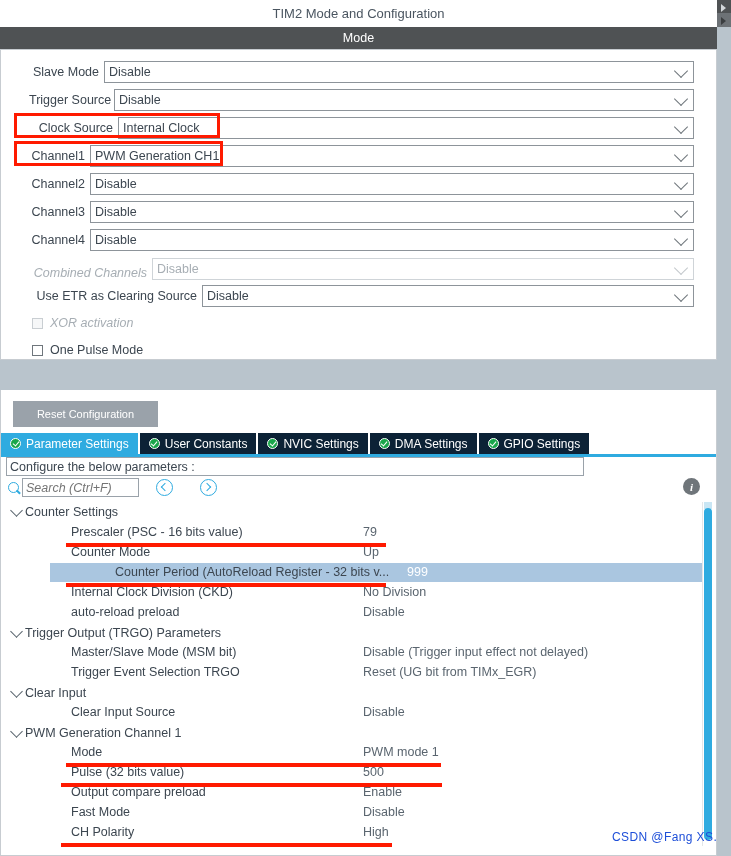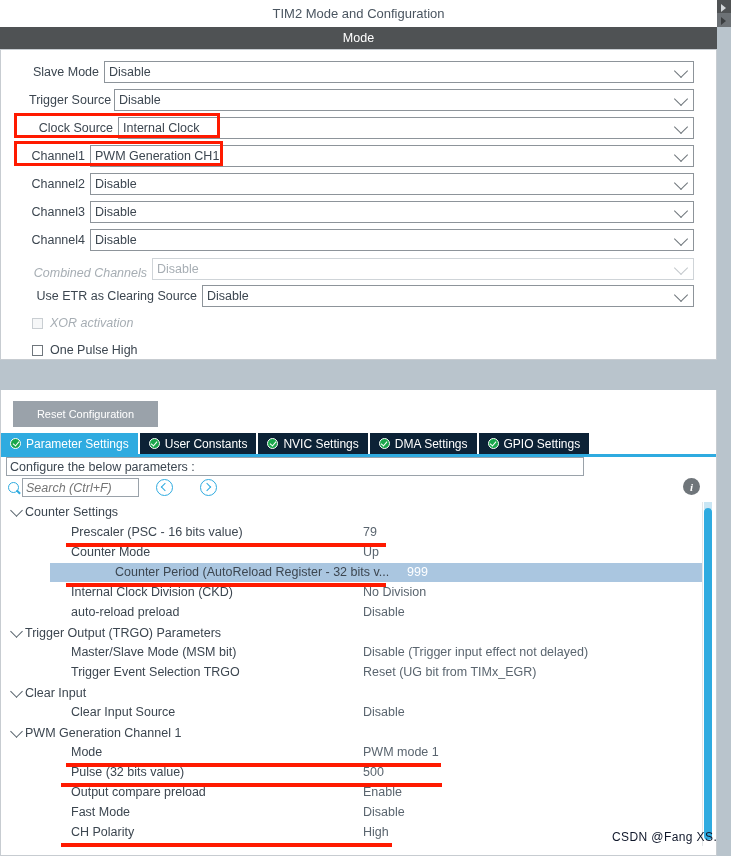--- a/index.html
+++ b/index.html
@@ -182,21 +182,21 @@
     position:absolute;right:3px;top:112px;width:10px;height:344px;background:#ffffff;
     border-left:1px solid #e3e6e8;
   }
   .tree-sb .thumb{
     position:absolute;left:1px;top:6px;width:8px;height:332px;background:#2fabe0;
     border-radius:4px;
   }
   .tree-sb .nub{position:absolute;left:1px;top:0;width:8px;height:7px;background:#c9e6f4;}
 
   .watermark{
-    position:absolute;left:612px;top:830px;font-size:12px;color:#0f172a;
+    position:absolute;left:612px;top:830px;font-size:12px;color:#1d4ed8;
     letter-spacing:.4px;
   }
 </style>
 </head>
 <body>
 
 <div class="app">
 
   <div class="title-bar">
     <span class="t">TIM2 Mode and Configuration</span>
@@ -284,21 +284,21 @@
         <span class="chev"></span>
       </div>
     </div>
 
     <div class="cbrow" style="top:263px;left:31px;">
       <span class="cbox dis"></span>
       <span class="cl dis">XOR activation</span>
     </div>
     <div class="cbrow" style="top:290px;left:31px;">
       <span class="cbox"></span>
-      <span class="cl">One Pulse High</span>
+      <span class="cl">One Pulse Mode</span>
     </div>
   </div>
 
   <div class="redbox" style="left:14px;top:113px;width:206px;height:25px;"></div>
   <div class="redbox" style="left:14px;top:141px;width:209px;height:25px;"></div>
 
   <div class="cfg-body">
 
     <div class="reset-btn">Reset Configuration</div>
 

